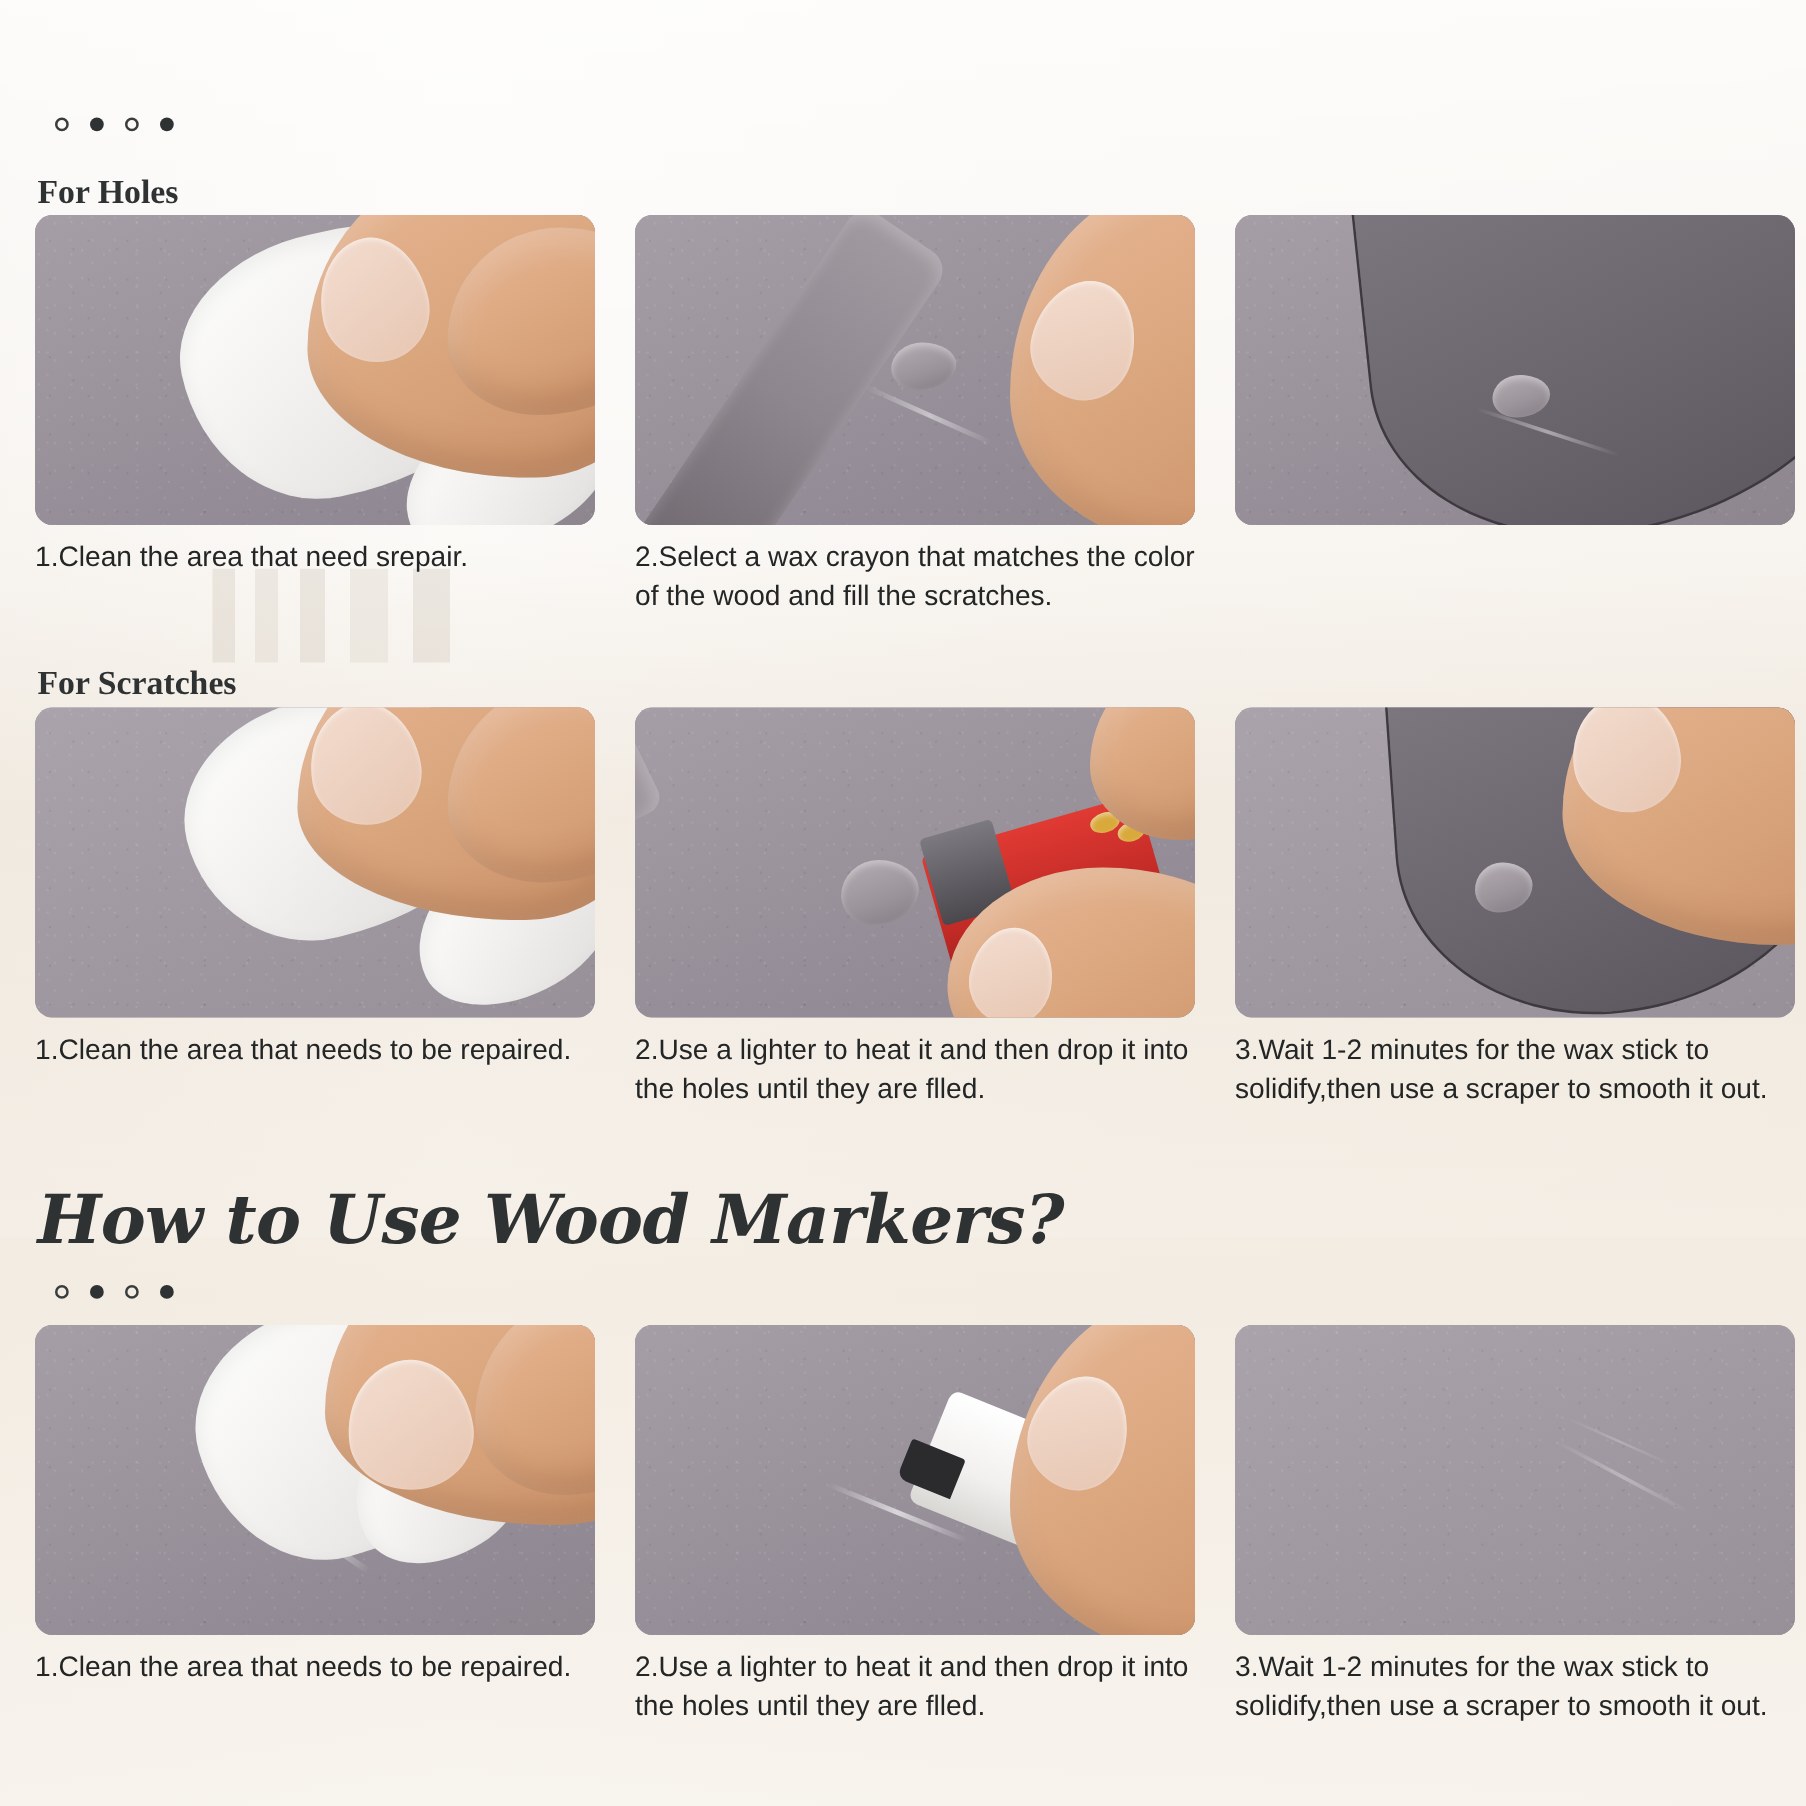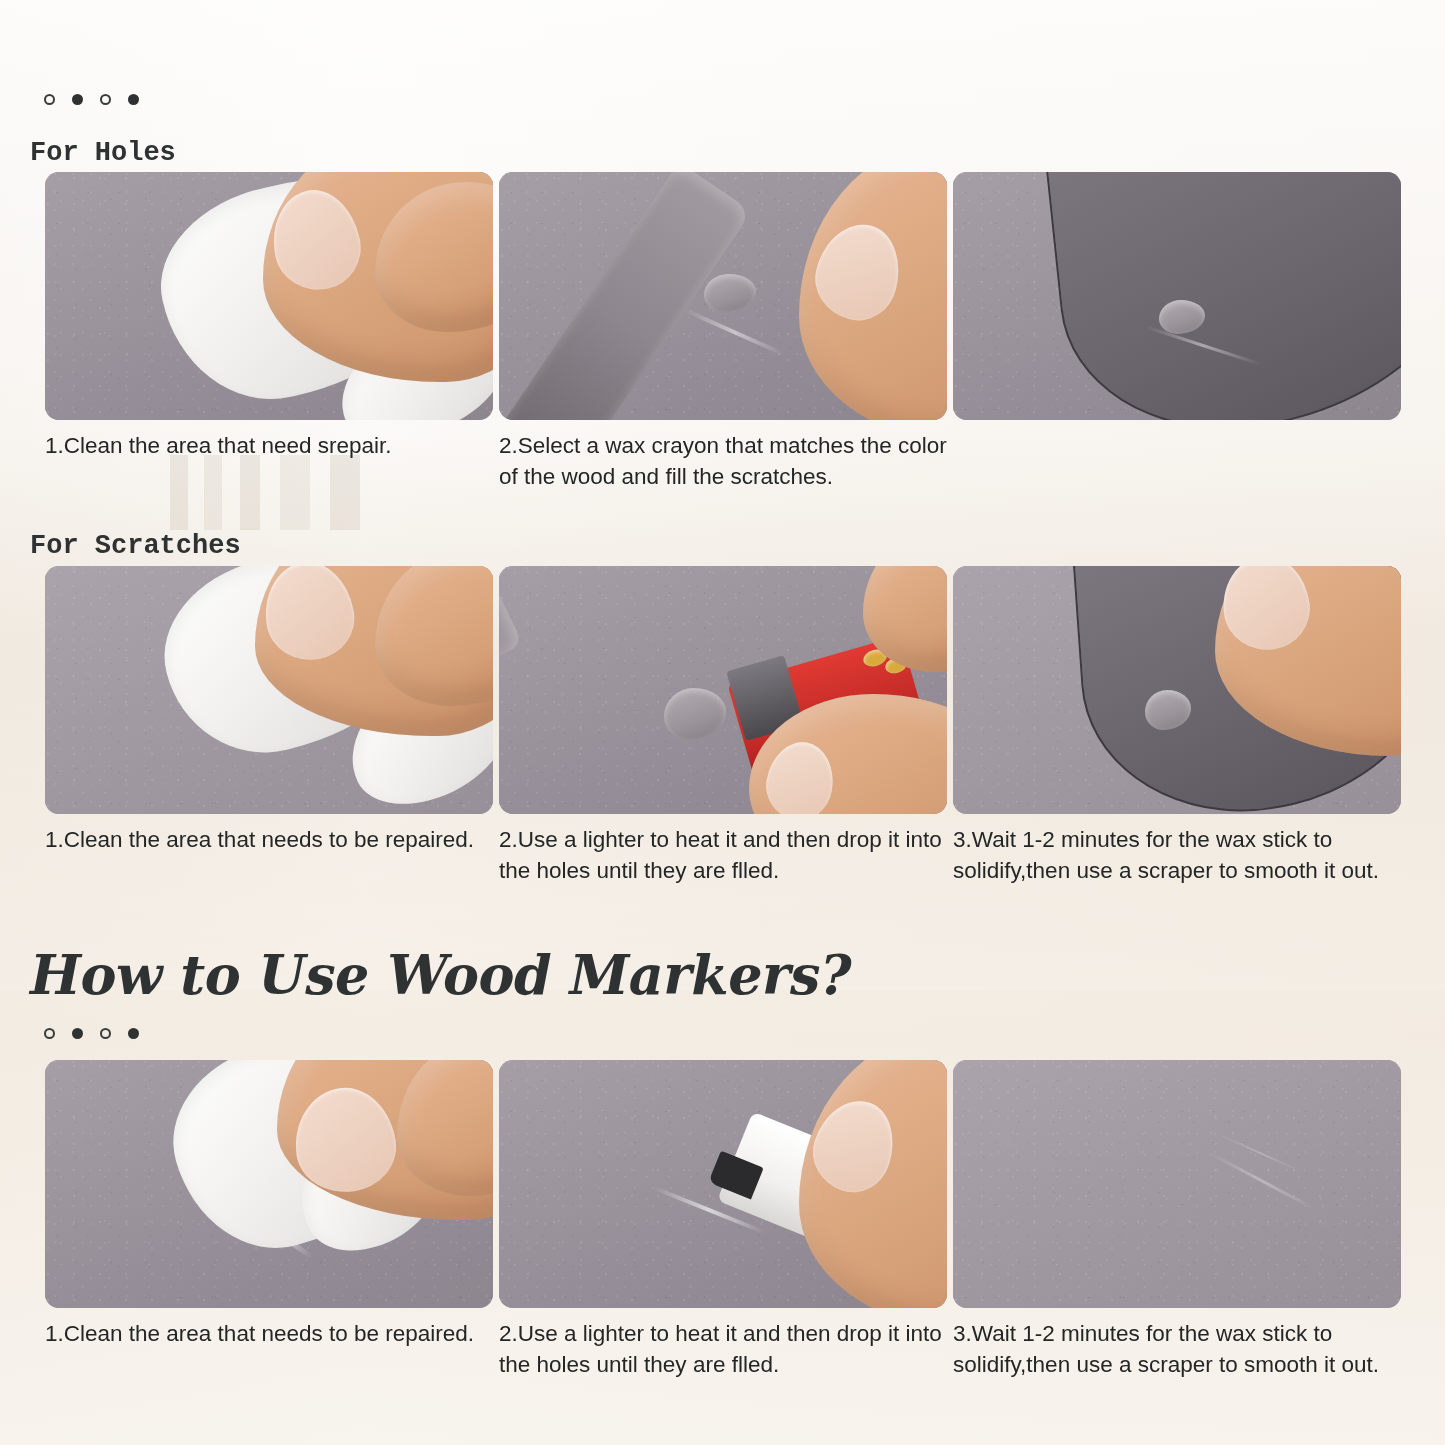--- a/index.html
+++ b/index.html
@@ -74,35 +74,34 @@
   .dot {
     width: 11px; height: 11px;
     border-radius: 50%;
     box-sizing: border-box;
   }
   .dot.open { border: 2px solid #3a3d3d; background: transparent; }
   .dot.filled { background: #2f3232; }
 
   .subhead {
     position: absolute;
-    font-family: Liberation Mono, monospace;
+    font-family: Liberation Serif, serif;
     font-weight: bold;
     font-size: 27px;
     color: #2f3232;
   }
   #sub-holes { left: 30px; top: 138px; }
   #sub-scratches { left: 30px; top: 531px; }
 
   .row {
     position: absolute;
     left: 28px;
     width: 1390px;
     display: flex;
-    gap: 6px;
-    justify-content: center;
+    gap: 32px;
   }
   #row-holes { top: 172px; }
   #row-scratches { top: 566px; }
   #row-markers { top: 1060px; }
 
   .cell {
     width: 448px;
   }
   .photo {
     width: 448px;

